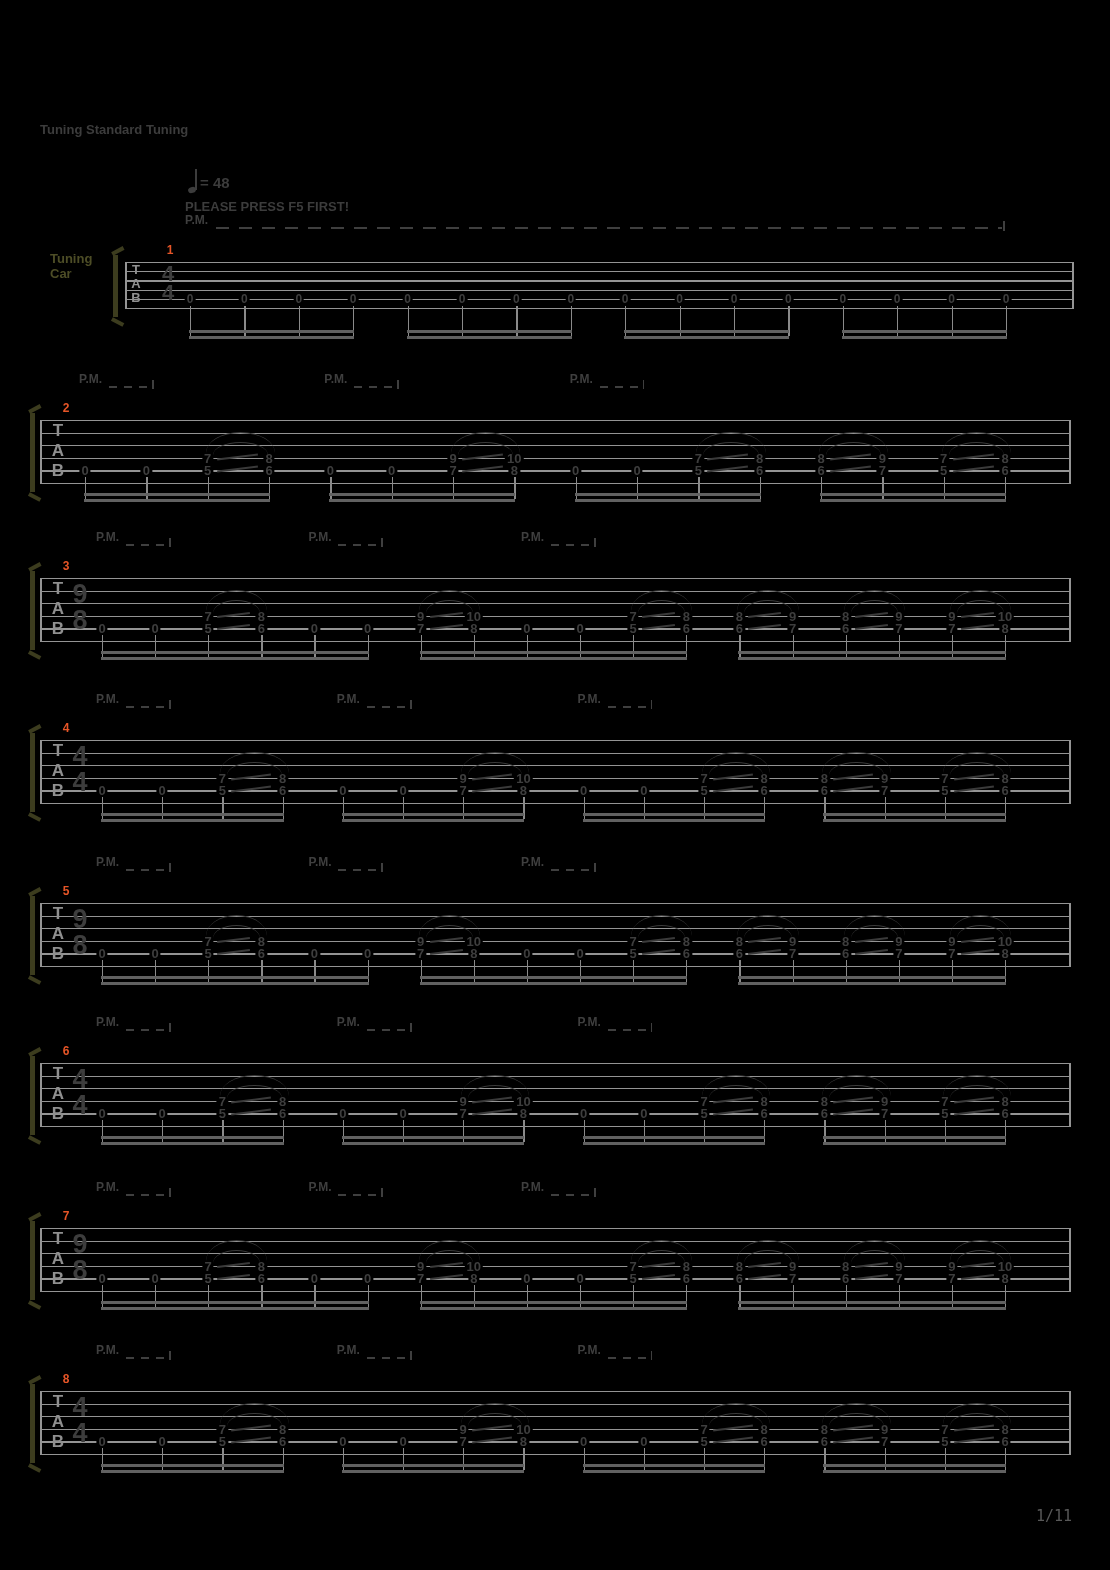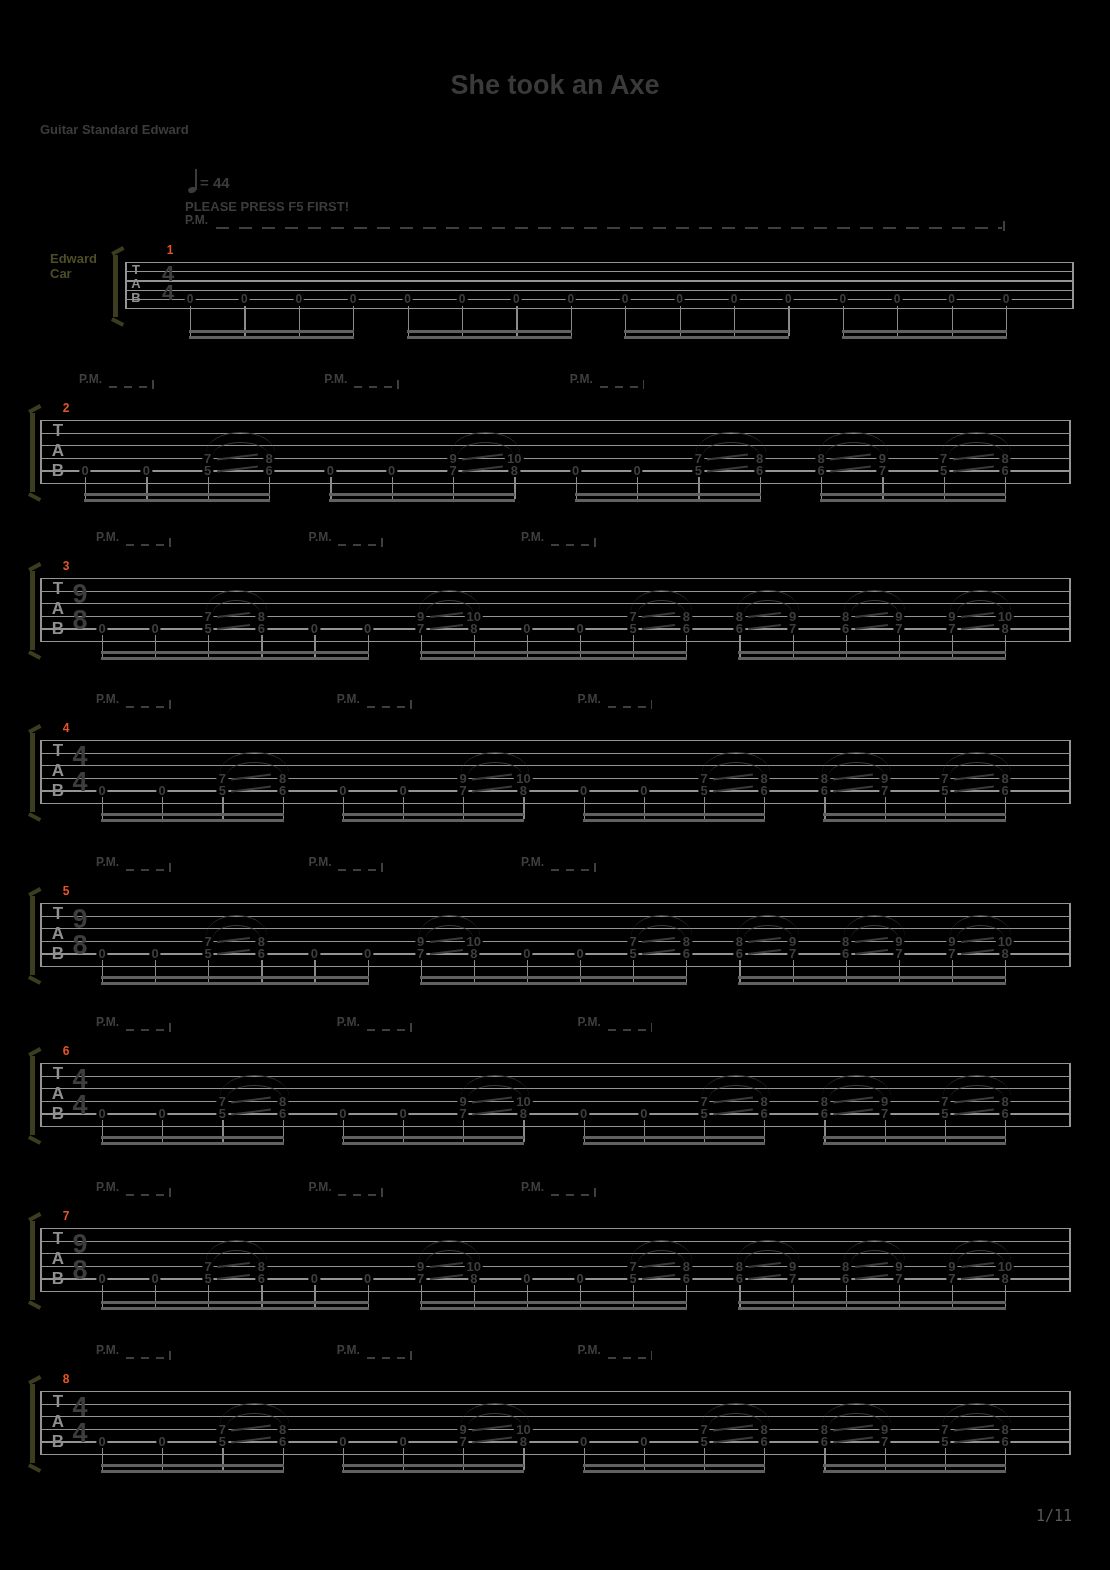--- a/index.html
+++ b/index.html
@@ -42,31 +42,30 @@
   .slideline{position:absolute;height:1.7px;background:var(--c-slur);transform:rotate(-7deg);}
   .pmlab{position:absolute;font-size:12px;font-weight:700;color:var(--c-pm);}
   .pmdash{position:absolute;height:2px;
           background:repeating-linear-gradient(90deg,var(--c-pm) 0 8px,transparent 8px 15px);}
   .pmtick{position:absolute;width:1.8px;height:9px;background:var(--c-pm);}
 </style>
 </head>
 <body>
 
 <div class="page">
-  <div class="title">She took an Axe</div>
-  <div class="tuning">Guitar Standard Edward</div>
-  <div class="tempo"><span class="qnote"></span><span class="tval">= 44</span></div>
+  <div class="tuning">Tuning Standard Tuning</div>
+  <div class="tempo"><span class="qnote"></span><span class="tval">= 48</span></div>
   <div class="notice">PLEASE PRESS F5 FIRST!</div>
   <div class="pmtoplab">P.M.</div>
   <div class="pmtopdash"></div>
   <div class="pmtoptick"></div>
   <div id="systems">
       <div class="sys">
         <div class="mnum" style="left: 170px; top: 243px;">1</div>
-        <div class="track" style="left: 50px; top: 251px;">Edward Car</div>
+        <div class="track" style="left: 50px; top: 251px;">Tuning Car</div>
         <div class="bracket" style="left: 113px; top: 255px; height: 62px;"></div>
         <div class="line" style="left: 125px; top: 262px; width: 948px;"></div>
         <div class="line" style="left: 125px; top: 271.2px; width: 948px;"></div>
         <div class="line" style="left: 125px; top: 280.4px; width: 948px;"></div>
         <div class="line" style="left: 125px; top: 289.6px; width: 948px;"></div>
         <div class="line" style="left: 125px; top: 298.8px; width: 948px;"></div>
         <div class="line" style="left: 125px; top: 308px; width: 948px;"></div>
         <div class="bar" style="left: 125px; top: 262px; height: 47px;"></div>
         <div class="bar" style="left: 1072px; top: 262px; height: 47px;"></div>
         <div class="clef" style="left: 136px; top: 263px; font-size: 13px;">T</div>

